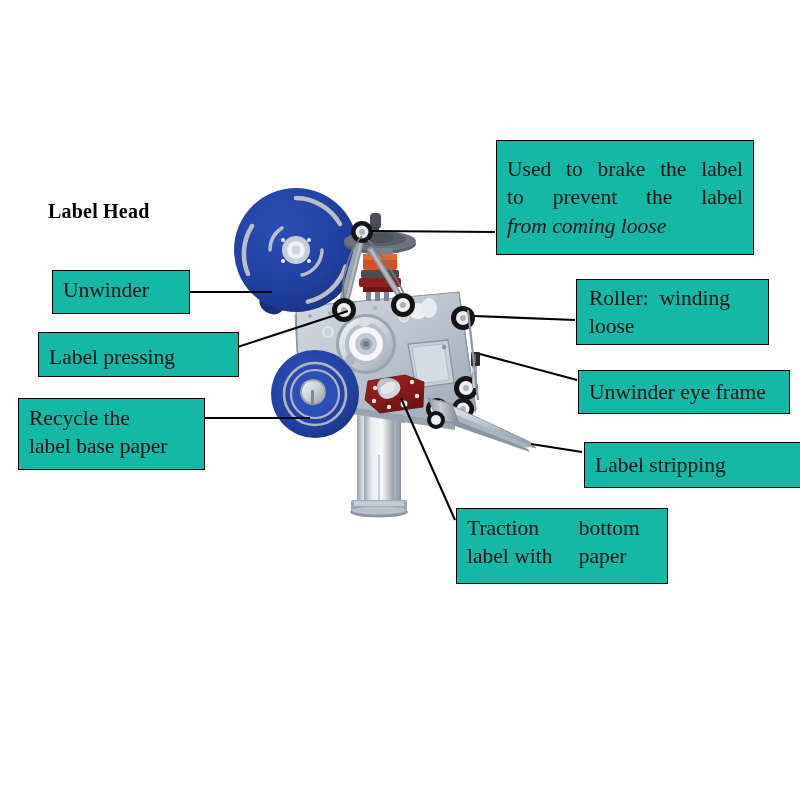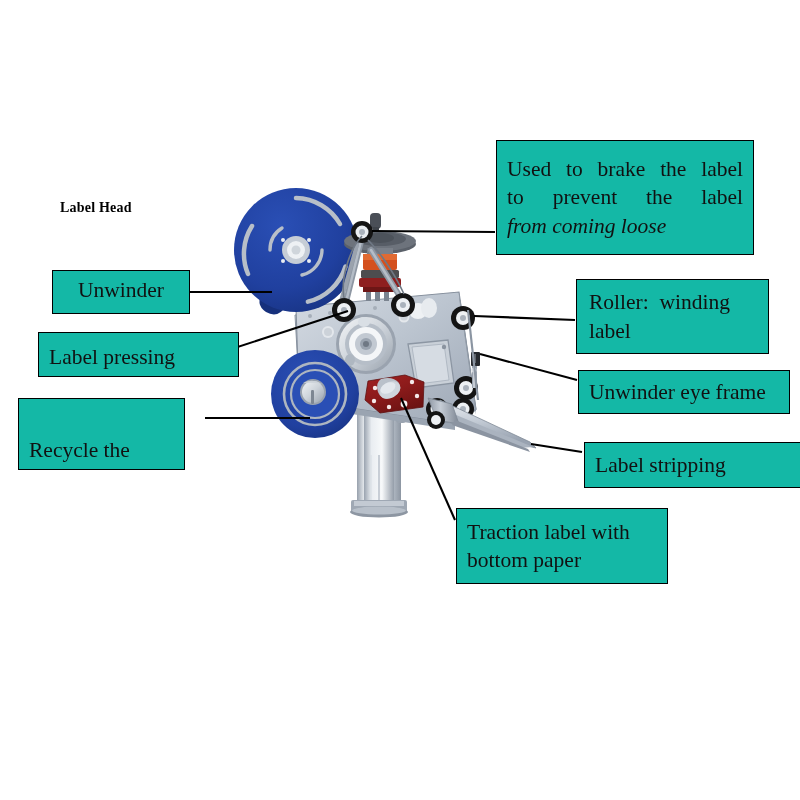--- a/index.html
+++ b/index.html
@@ -23,25 +23,24 @@
     line-height:1.32;
     color:#111;
     padding:5px 10px;
     z-index:5;
   }
 
   .headline{
     position:absolute;
     font-family:"Liberation Serif", serif;
     font-weight:bold;
-    font-size:14px;
+    font-size:20px;
     color:#000;
     letter-spacing:.2px;
     z-index:5;
-    margin-left:12px;
   }
 
   .spell{
     background-image:
       linear-gradient(45deg,transparent 45%,#c23b3b 45%,#c23b3b 55%,transparent 55%),
       linear-gradient(-45deg,transparent 45%,#c23b3b 45%,#c23b3b 55%,transparent 55%);
     background-size:4px 3px;
     background-repeat:repeat-x;
     background-position:0 100%;
     padding-bottom:3px;
@@ -303,49 +302,50 @@
       <line x1="577" y1="380" x2="480" y2="354"></line>
 
       <line x1="582" y1="452" x2="531" y2="444"></line>
 
       <line x1="455" y1="520" x2="401" y2="398"></line>
     </g>
   </svg>
 
   <div class="headline" style="left:48px; top:200px;">Label Head</div>
 
-  <div class="callout" style="left:52px; top:270px; width:138px; height:44px; display:flex; align-items:center;justify-content:center;">
+  <div class="callout" style="left:52px; top:270px; width:138px; height:44px; display:flex; align-items:center;">
     <span class="spell">Unwinder</span>
   </div>
 
   <div class="callout" style="left:38px; top:332px; width:201px; height:45px; display:flex; align-items:flex-end;">
     <span>Label pressing</span>
   </div>
 
-  <div class="callout" style="left:18px; top:398px; width:167px; height:72px; display:flex; flex-direction:column; justify-content:flex-end;">
+  <div class="callout" style="left:18px; top:398px; width:187px; height:72px; display:flex; flex-direction:column; justify-content:flex-start;">
     <span>Recycle the</span>
+    <span>label base paper</span>
   </div>
 
   <div class="callout" style="left:496px; top:140px; width:258px; height:115px; display:flex; flex-direction:column; justify-content:center;">
     <span style="display:block;text-align:justify;text-align-last:justify;">Used to brake the label</span>
     <span style="display:block;text-align:justify;text-align-last:justify;">to prevent the label</span>
     <span style="display:block;font-style:italic;">from coming loose</span>
   </div>
 
-  <div class="callout" style="left:576px; top:279px; width:193px; height:75px; display:flex; flex-direction:column; justify-content:center;padding-left:12px;">
+  <div class="callout" style="left:576px; top:279px; width:193px; height:66px; display:flex; flex-direction:column; justify-content:center;padding-left:12px;">
     <span style="white-space:pre;">Roller:  winding</span>
-    <span>label</span>
+    <span>loose</span>
   </div>
 
   <div class="callout" style="left:578px; top:370px; width:212px; height:44px; display:flex; align-items:center;">
     <span>Unwinder eye frame</span>
   </div>
 
   <div class="callout" style="left:584px; top:442px; width:219px; height:46px; display:flex; align-items:center;">
     <span>Label stripping</span>
   </div>
 
-  <div class="callout" style="left:456px; top:508px; width:212px; height:76px; display:flex; flex-direction:column; justify-content:center;">
+  <div class="callout" style="left:456px; top:508px; width:212px; height:76px; display:flex; flex-direction:row; justify-content:center;">
     <span>Traction label with</span>
     <span>bottom paper</span>
   </div>
 
 </div>
 
 </body></html>

